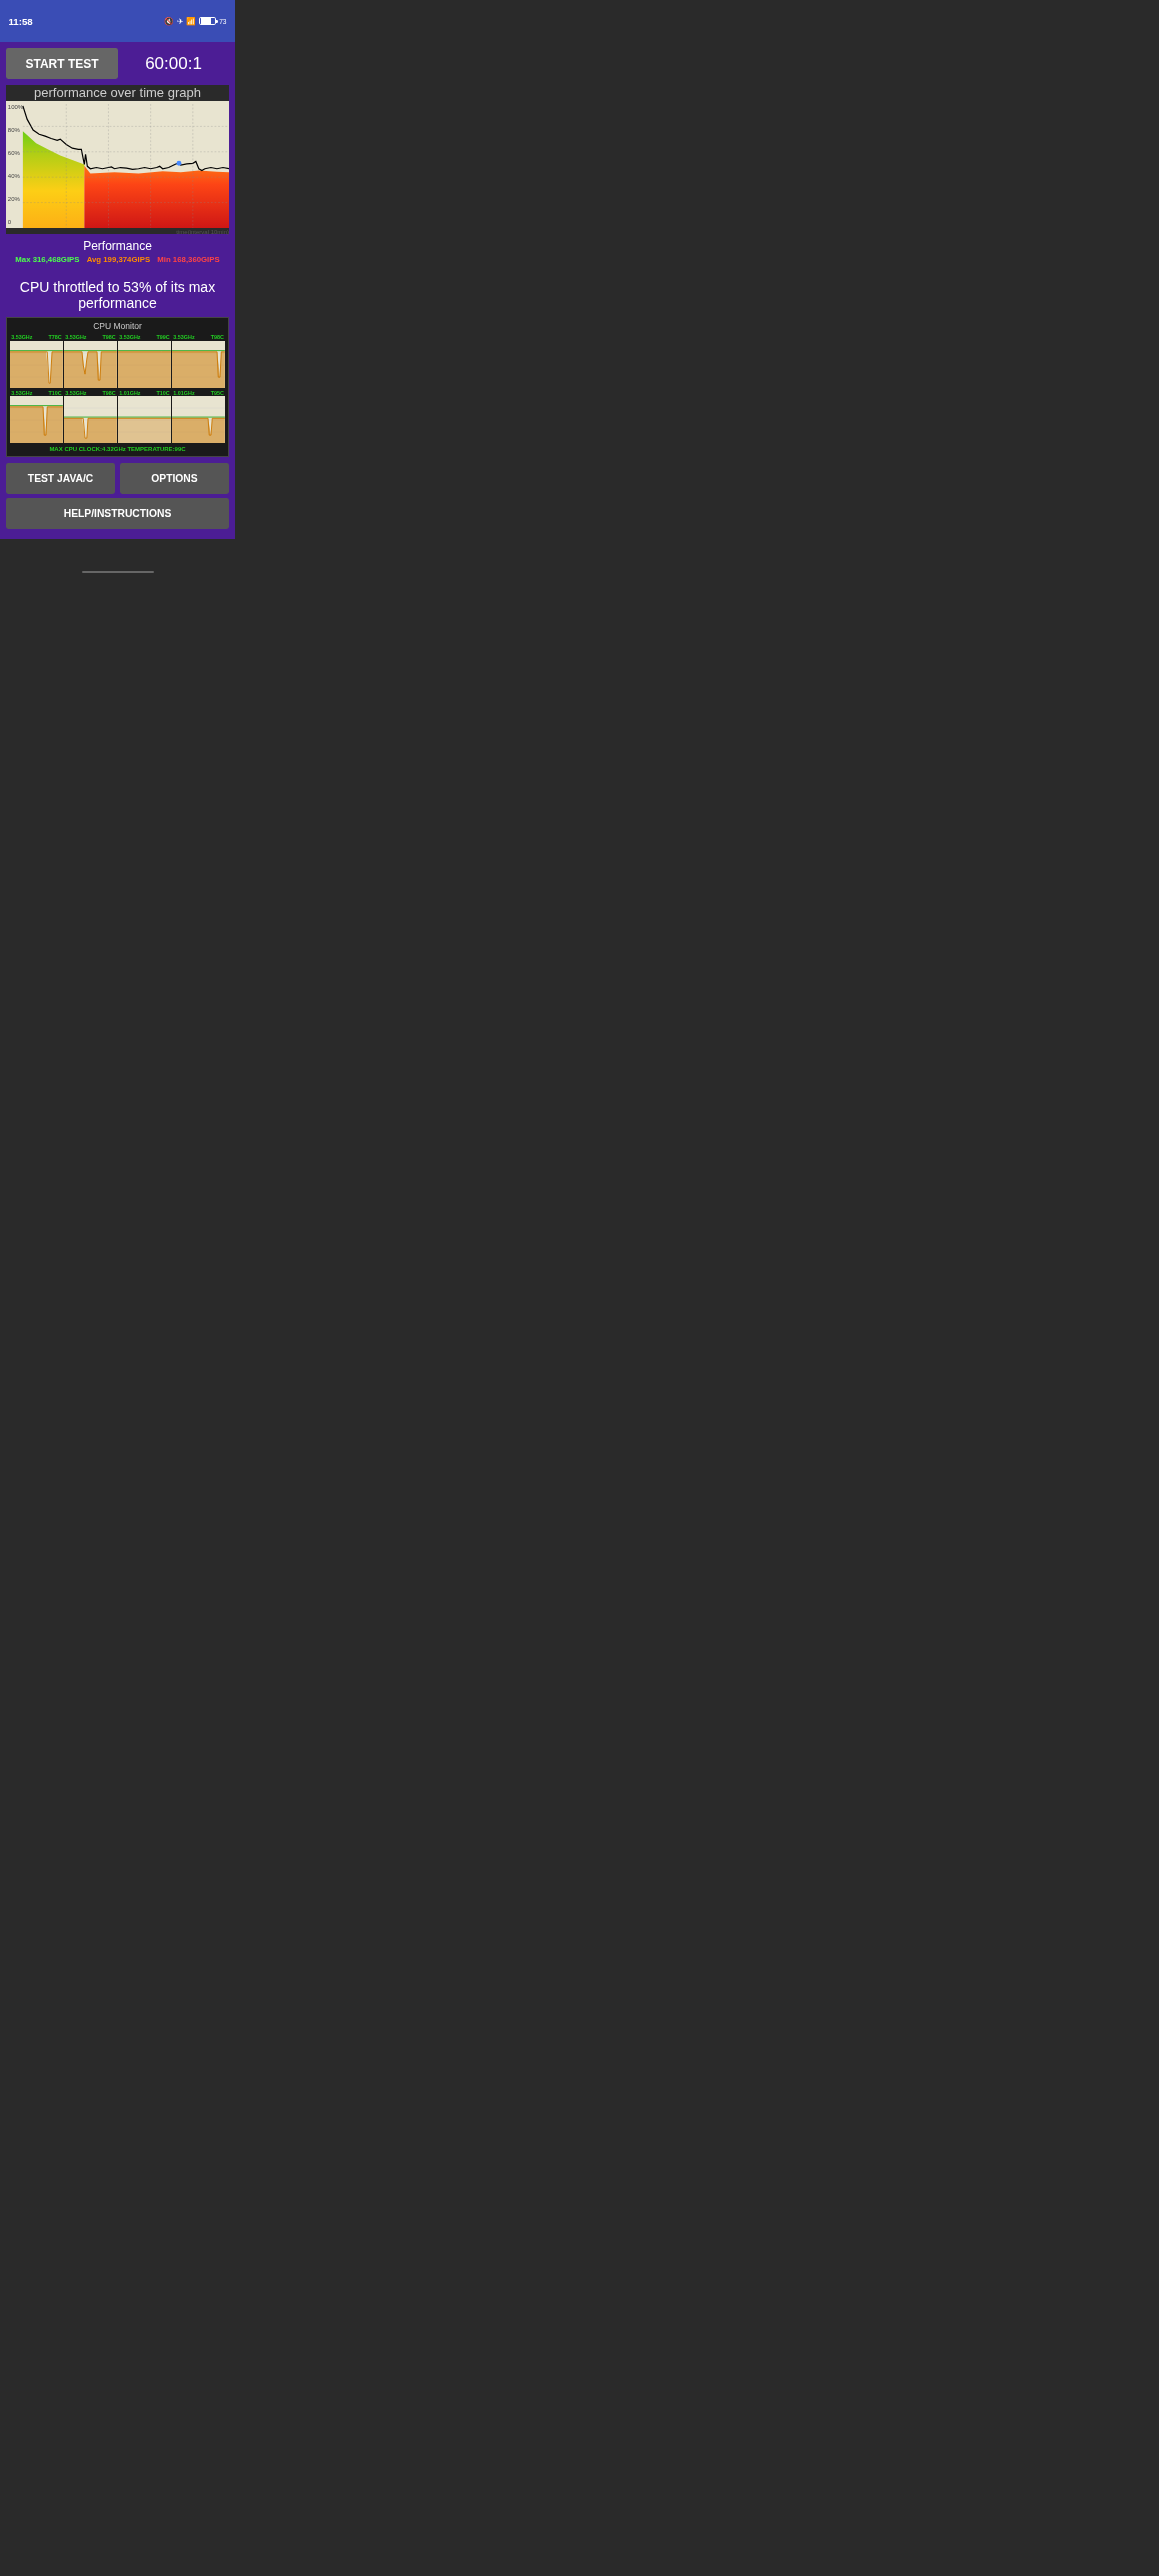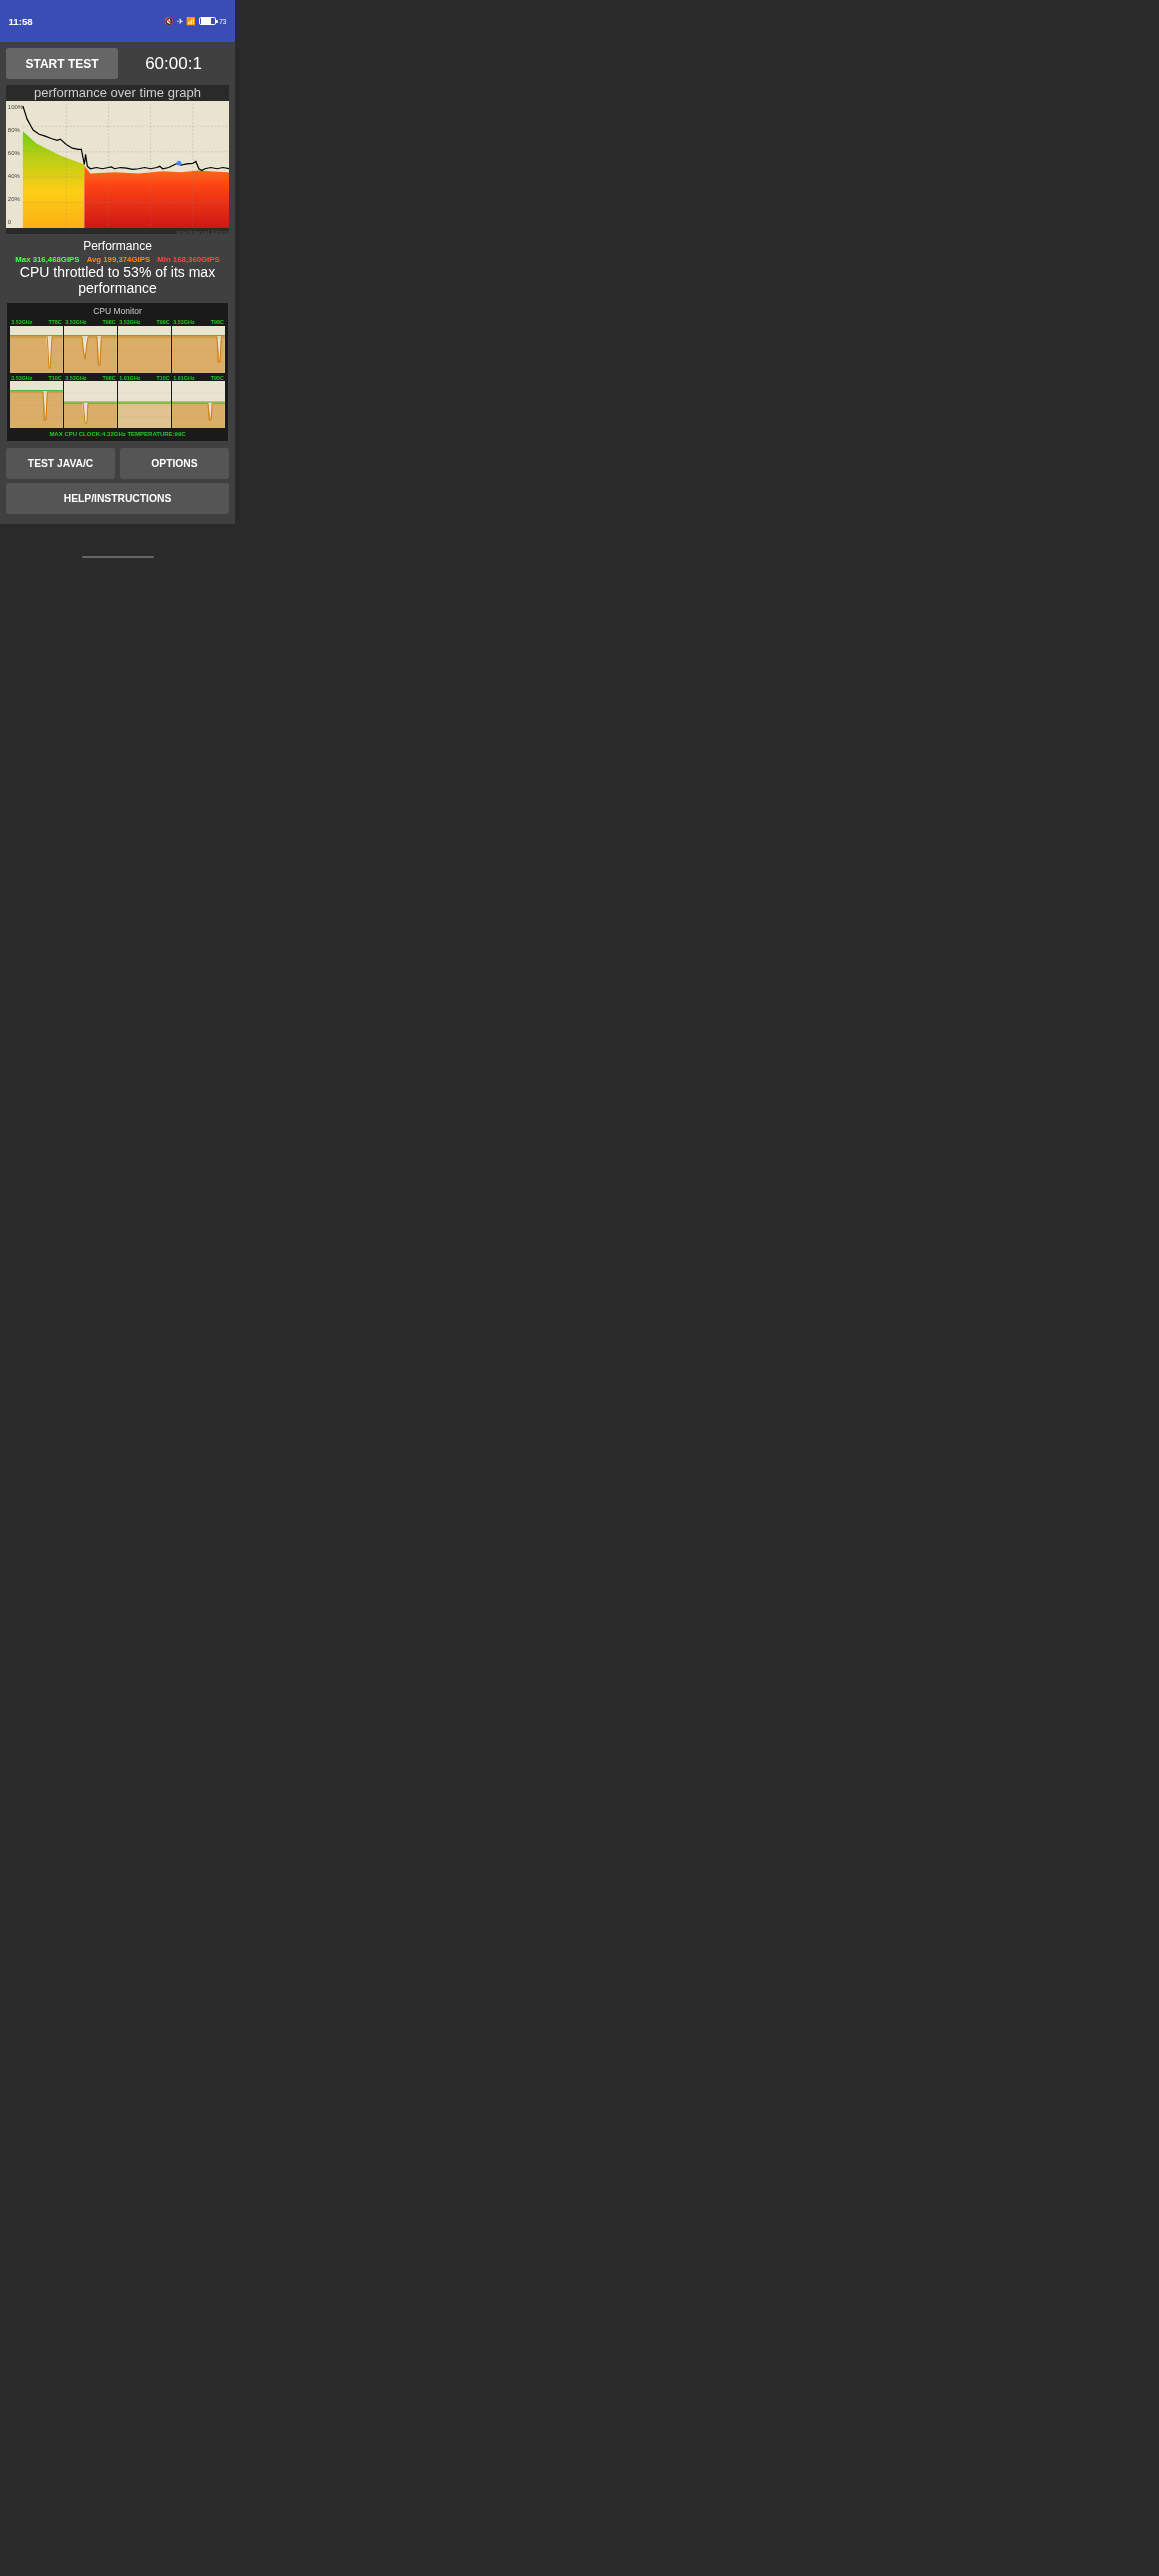--- a/index.html
+++ b/index.html
@@ -53,21 +53,21 @@
       border-radius: 0 1.2px 1.2px 0;
     }
     .battery-fill {
       background: white;
       height: 100%;
       width: 73%;
     }
 
     
     .main-content {
-      background: #404040;
+      background: #4c1d95;
       padding: 6px;
     }
 
     
     .top-row {
       display: flex;
       justify-content: space-between;
       align-items: center;
       margin-bottom: 6px;
     }
@@ -142,21 +142,21 @@
     }
     .performance-title {
       color: white;
       font-size: 12px;
       margin-bottom: 2.4px;
     }
     .performance-stats {
       display: flex;
       justify-content: center;
       gap: 7.2px;
-      margin-bottom: 0;
+      margin-bottom: 15px;
       flex-wrap: wrap;
     }
     .stat-max { color: #4cff4c; font-size: 7.8px; font-weight: bold; }
     .stat-avg { color: #ff8c00; font-size: 7.8px; font-weight: bold; }
     .stat-min { color: #ff4444; font-size: 7.8px; font-weight: bold; }
     .throttle-text {
       color: white;
       font-size: 14px;
     }
 

